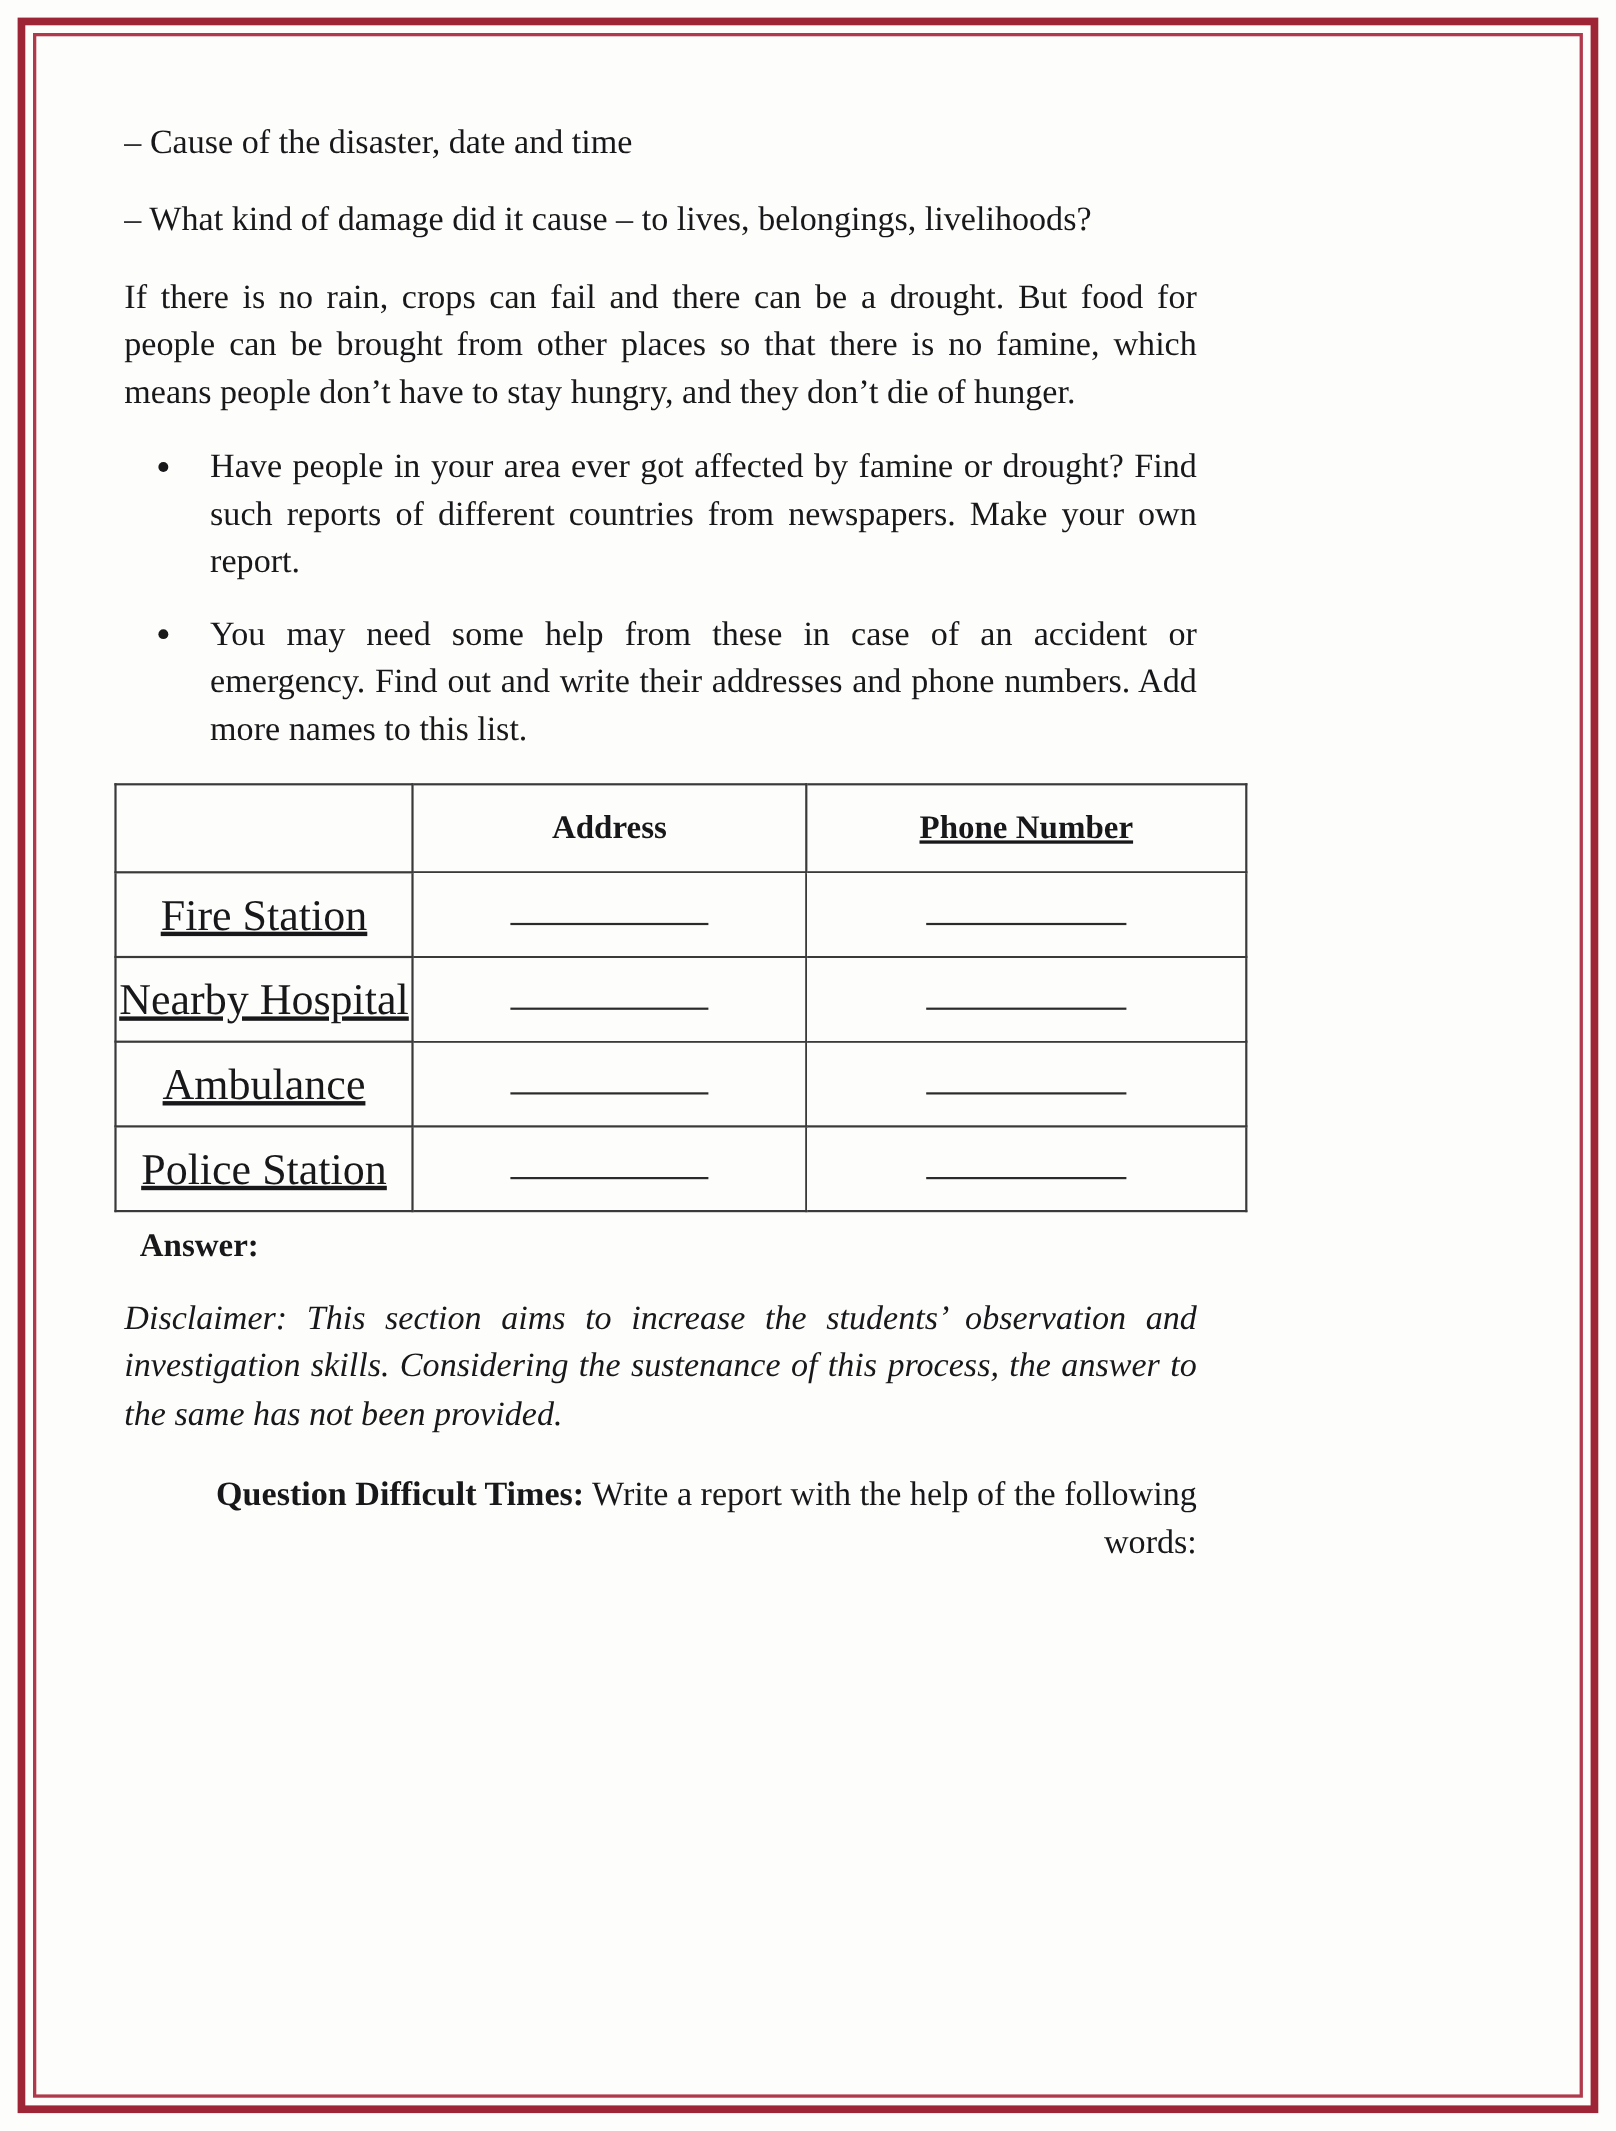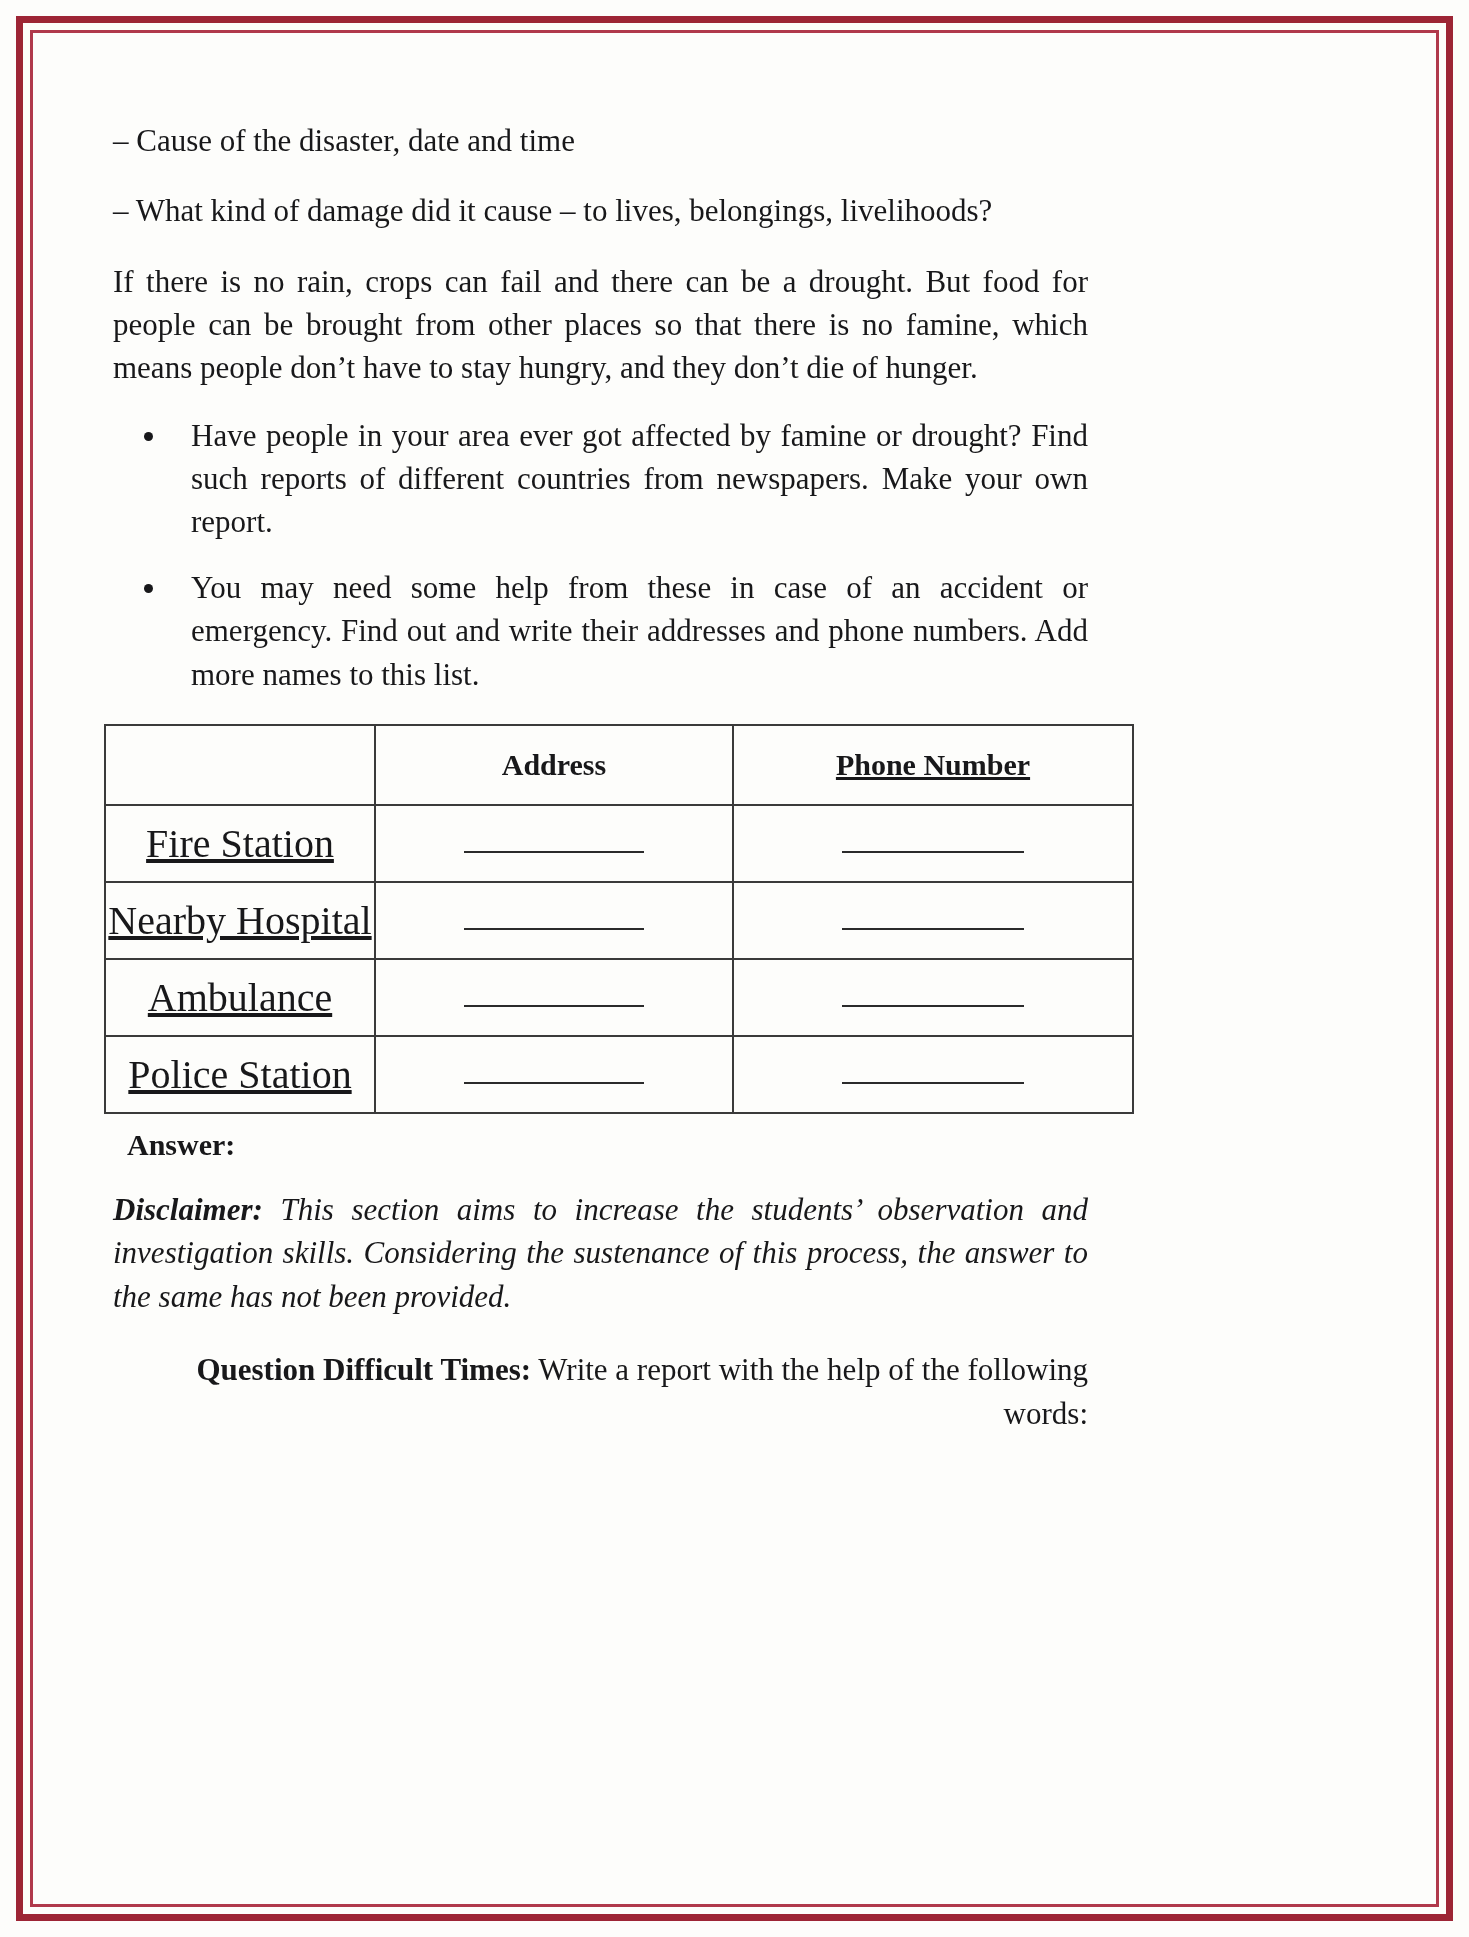--- a/index.html
+++ b/index.html
@@ -33,21 +33,21 @@
     top: 30px;
     right: 30px;
     bottom: 30px;
     border: 3px solid #b0394b;
     box-sizing: border-box;
   }
 
   .content {
     position: absolute;
     left: 113px;
-    top: 120px;
+    top: 108px;
     width: 975px;
     font-family: "Liberation Serif", "DejaVu Serif", serif;
     color: #18181a;
   }
 
   .para {
     font-size: 31px;
     line-height: 1.38;
     margin: 0 0 27px 0;
     text-align: left;
@@ -147,21 +147,21 @@
 
   .disclaimer {
     font-size: 31px;
     line-height: 1.40;
     margin: 26px 0 0 0;
     text-align: justify;
     text-justify: inter-word;
     font-style: italic;
   }
   .disclaimer .lead {
-    font-weight: bold;
+    font-weight: normal;
     font-style: italic;
   }
 
   .final-q {
     font-size: 31px;
     line-height: 1.40;
     margin: 30px 0 0 0;
     text-align: right;
   }
   .final-q .lead {

